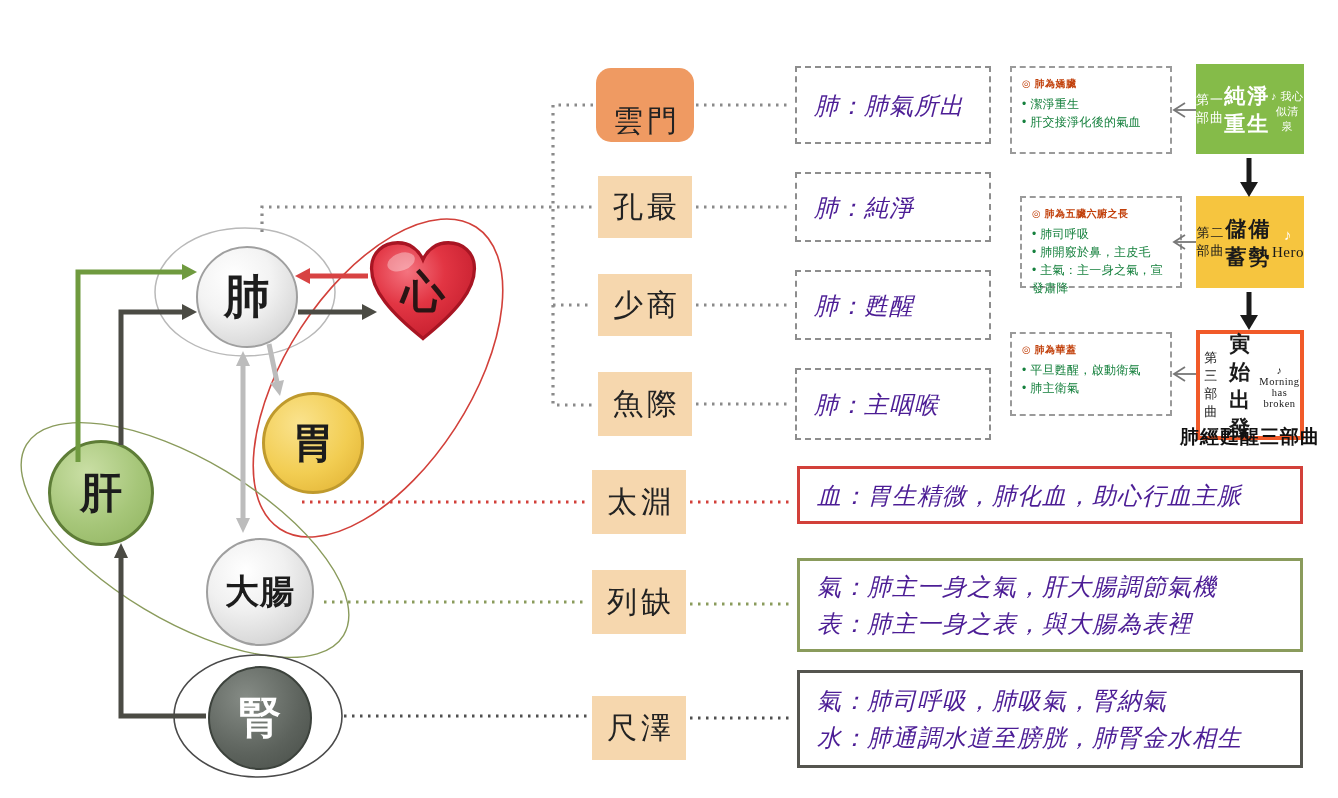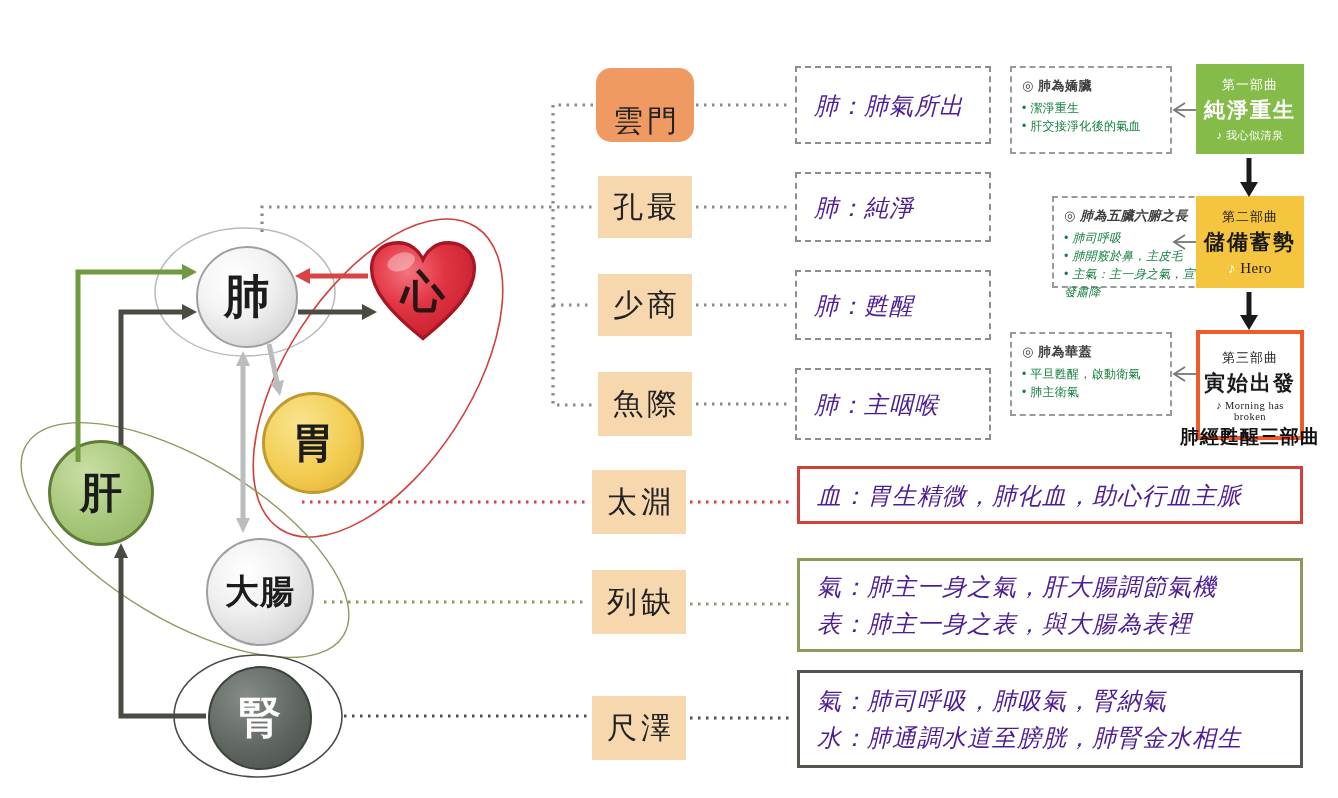--- a/index.html
+++ b/index.html
@@ -50,29 +50,29 @@
   .d-1{left:795px;top:172px;width:196px;height:70px;}
   .d-2{left:795px;top:270px;width:196px;height:70px;}
   .d-3{left:795px;top:368px;width:196px;height:72px;}
   .d-4{left:797px;top:466px;width:506px;height:58px;border:3px solid #d2403a;}
   .d-5{left:797px;top:558px;width:506px;height:94px;border:3px solid #8a9b5c;}
   .d-6{left:797px;top:670px;width:506px;height:98px;border:3px solid #55554f;}
 
   
   .note{position:absolute;background:#ffffff;border:2px dashed #9a9a9a;box-sizing:border-box;
         padding:9px 8px 6px 10px;z-index:4;}
-  .note .ttl{color:#404040;font-weight:700;font-size:13px;margin-bottom:4px;letter-spacing:0.5px;}
+  .note .ttl{color:#c2410c;font-weight:700;font-size:10px;margin-bottom:4px;letter-spacing:0.5px;}
   .note .bl{font-size:12px;color:#15803d;line-height:1.5;letter-spacing:0.3px;}
   .note .bl::before{content:"• ";}
   .n-0{left:1010px;top:66px;width:162px;height:88px;}
-  .n-1{left:1052px;top:196px;width:162px;height:92px;font-style:italic;}
+  .n-1{left:1020px;top:196px;width:162px;height:92px;}
   .n-2{left:1010px;top:332px;width:162px;height:84px;}
 
   
-  .mbox{position:absolute;display:flex;flex-direction:column;align-items:center;justify-content:center;
+  .mbox{position:absolute;display:flex;align-items:center;justify-content:center;
         box-sizing:border-box;z-index:4;text-align:center;}
   .mbox .step{font-size:13px;letter-spacing:1px;}
   .mbox .ttl{font-size:21px;font-weight:700;letter-spacing:2px;margin-top:2px;}
   .mbox .song{font-size:11px;margin-top:4px;letter-spacing:0.5px;}
   .m-0{left:1196px;top:64px;width:108px;height:90px;background:#85bb49;color:#ffffff;}
   .m-1{left:1196px;top:196px;width:108px;height:92px;background:#f6c53f;color:#1a1a1a;}
   .m-1 .song{font-family:"Liberation Serif",serif;font-size:15px;}
   .m-1 .song .nt{color:#ffffff;}
   .m-2{left:1196px;top:330px;width:108px;height:110px;background:#ffffff;color:#1a1a1a;border:4px solid #f15a29;}
   .m-2 .song{font-family:"Liberation Serif",serif;font-size:10.5px;margin-top:3px;}

